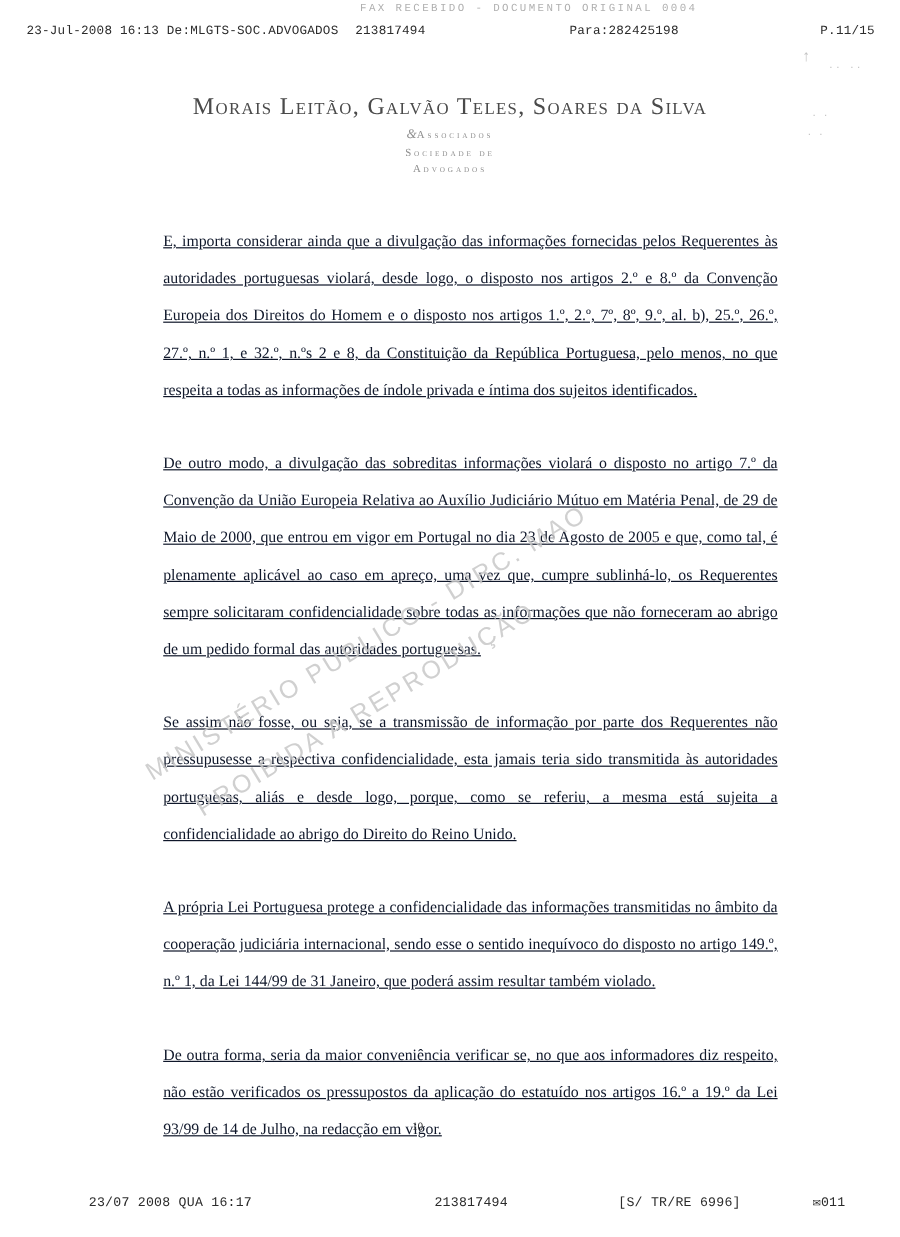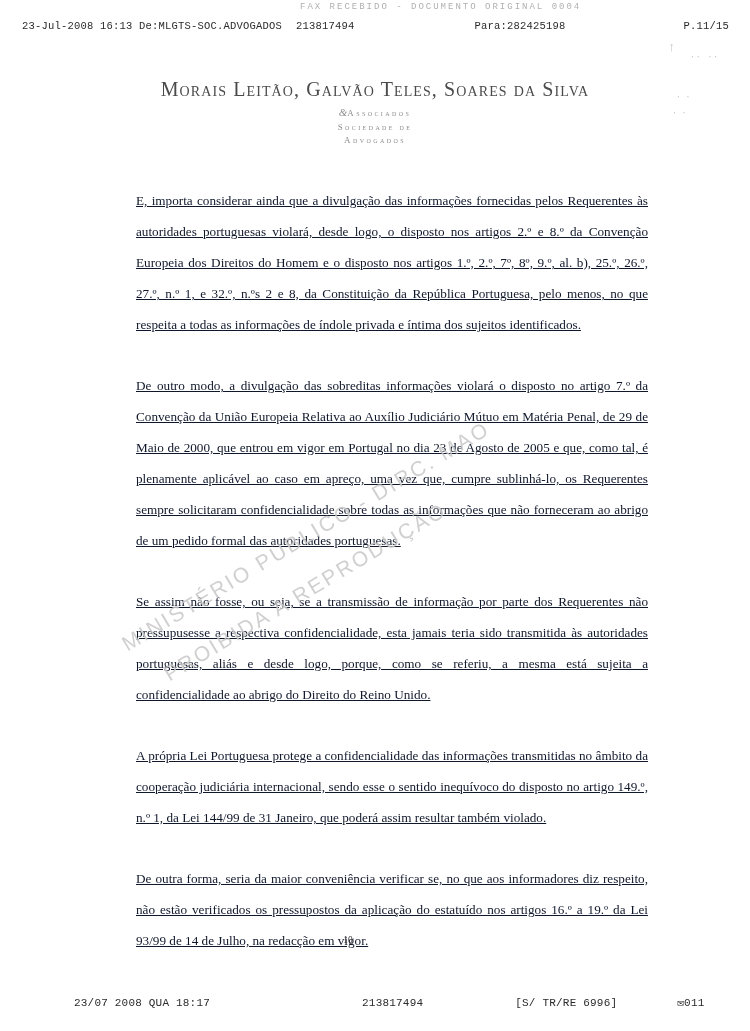--- a/index.html
+++ b/index.html
@@ -195,17 +195,17 @@
 </div>
 
 <div class="watermark">
   <div class="wm-line l1">MINISTÉRIO PÚBLICO - DIRC. MAO</div>
   <div class="wm-line l2">PROIBIDA A REPRODUÇÃO</div>
 </div>
 
 <div class="page-number">10</div>
 
 <div class="fax-line fax-bottom">
-  <span class="fb-date">23/07 2008 QUA 18:17</span>
+  <span class="fb-date">23/07 2008 QUA 16:17</span>
   <span class="fb-num">213817494</span>
   <span class="fb-code">[S/ TR/RE 6996]</span>
   <span class="fb-pg">✉011</span>
 </div>
 
 </body></html>

